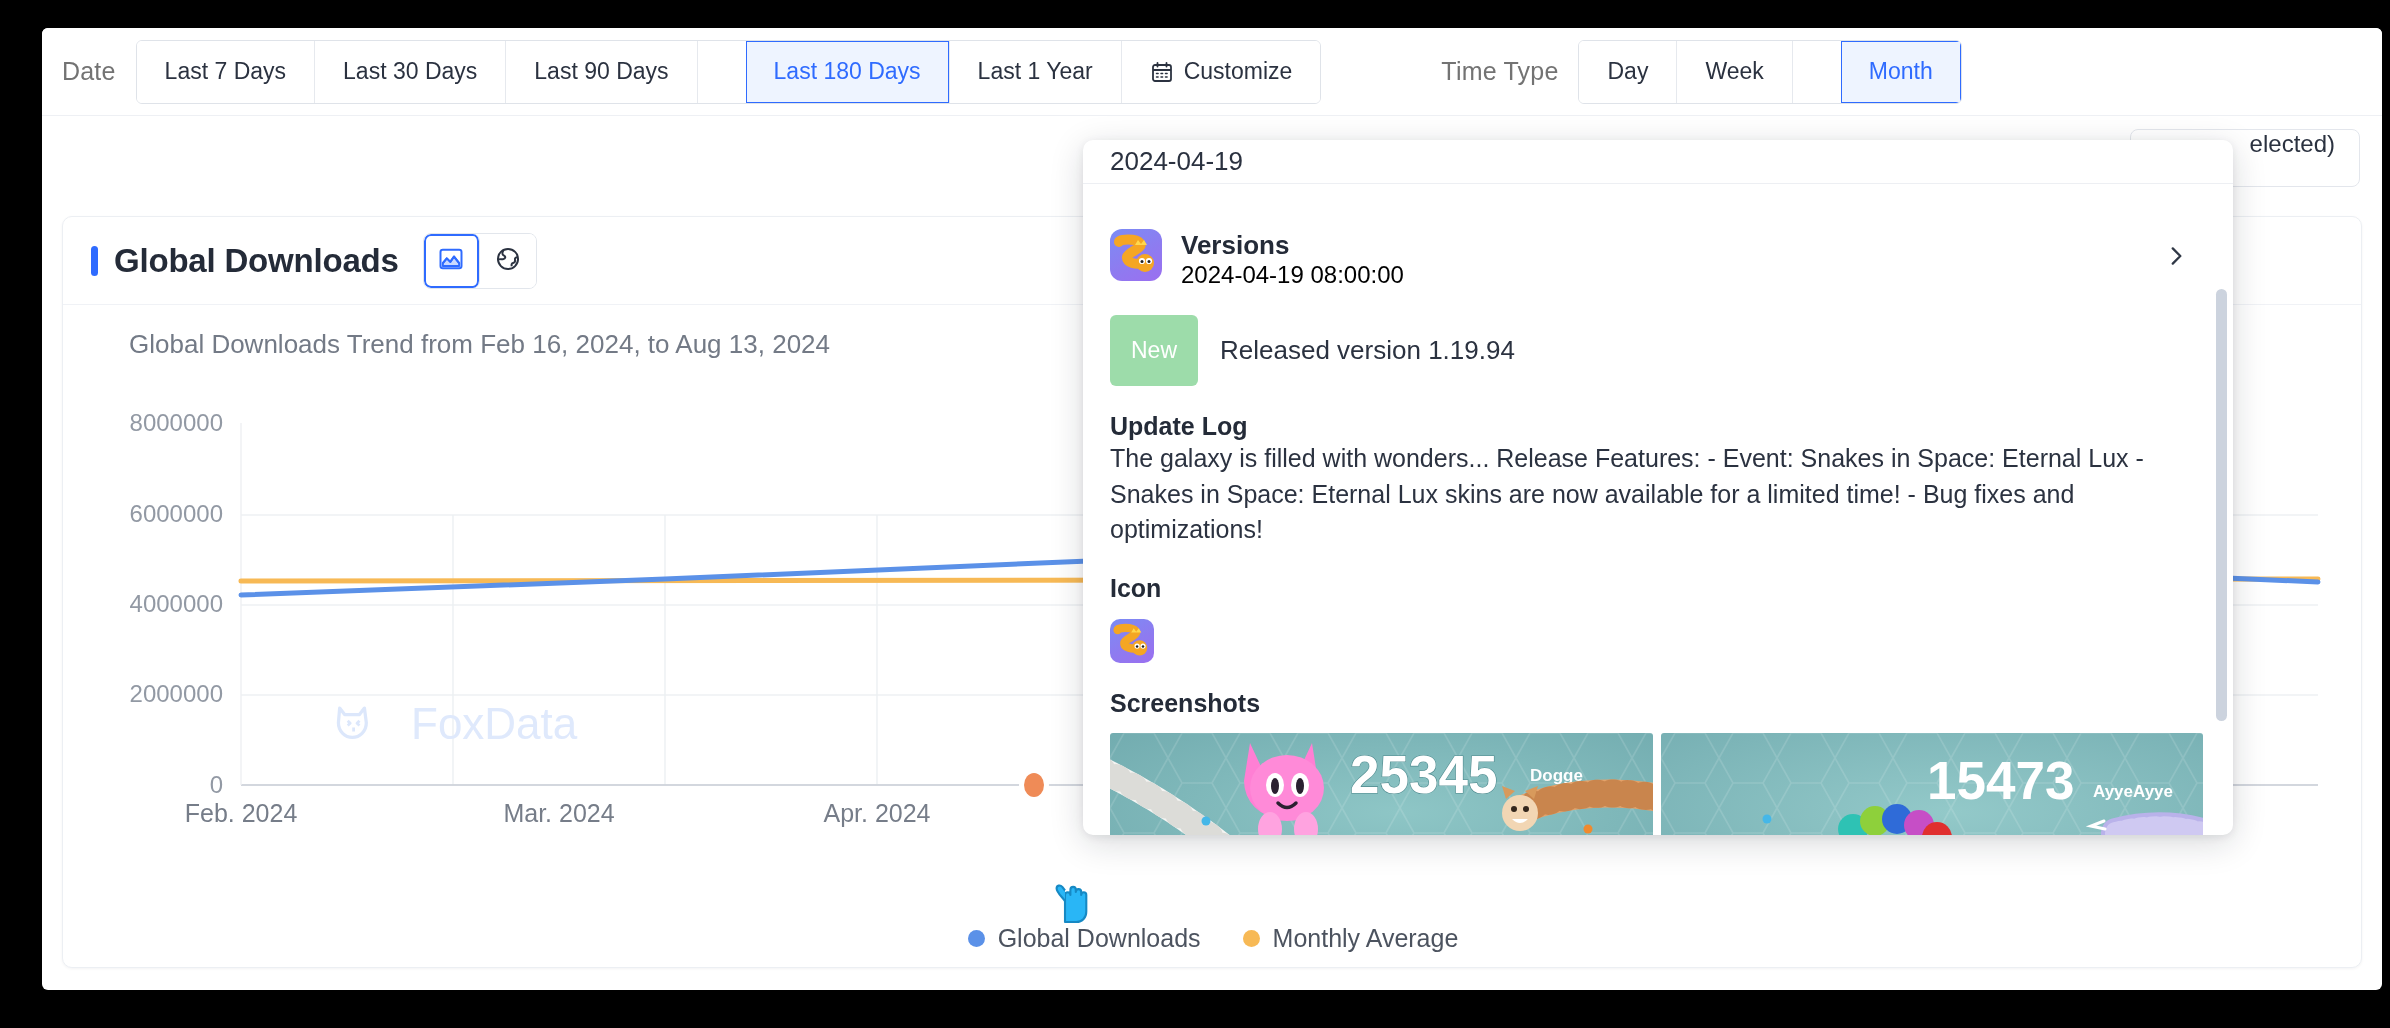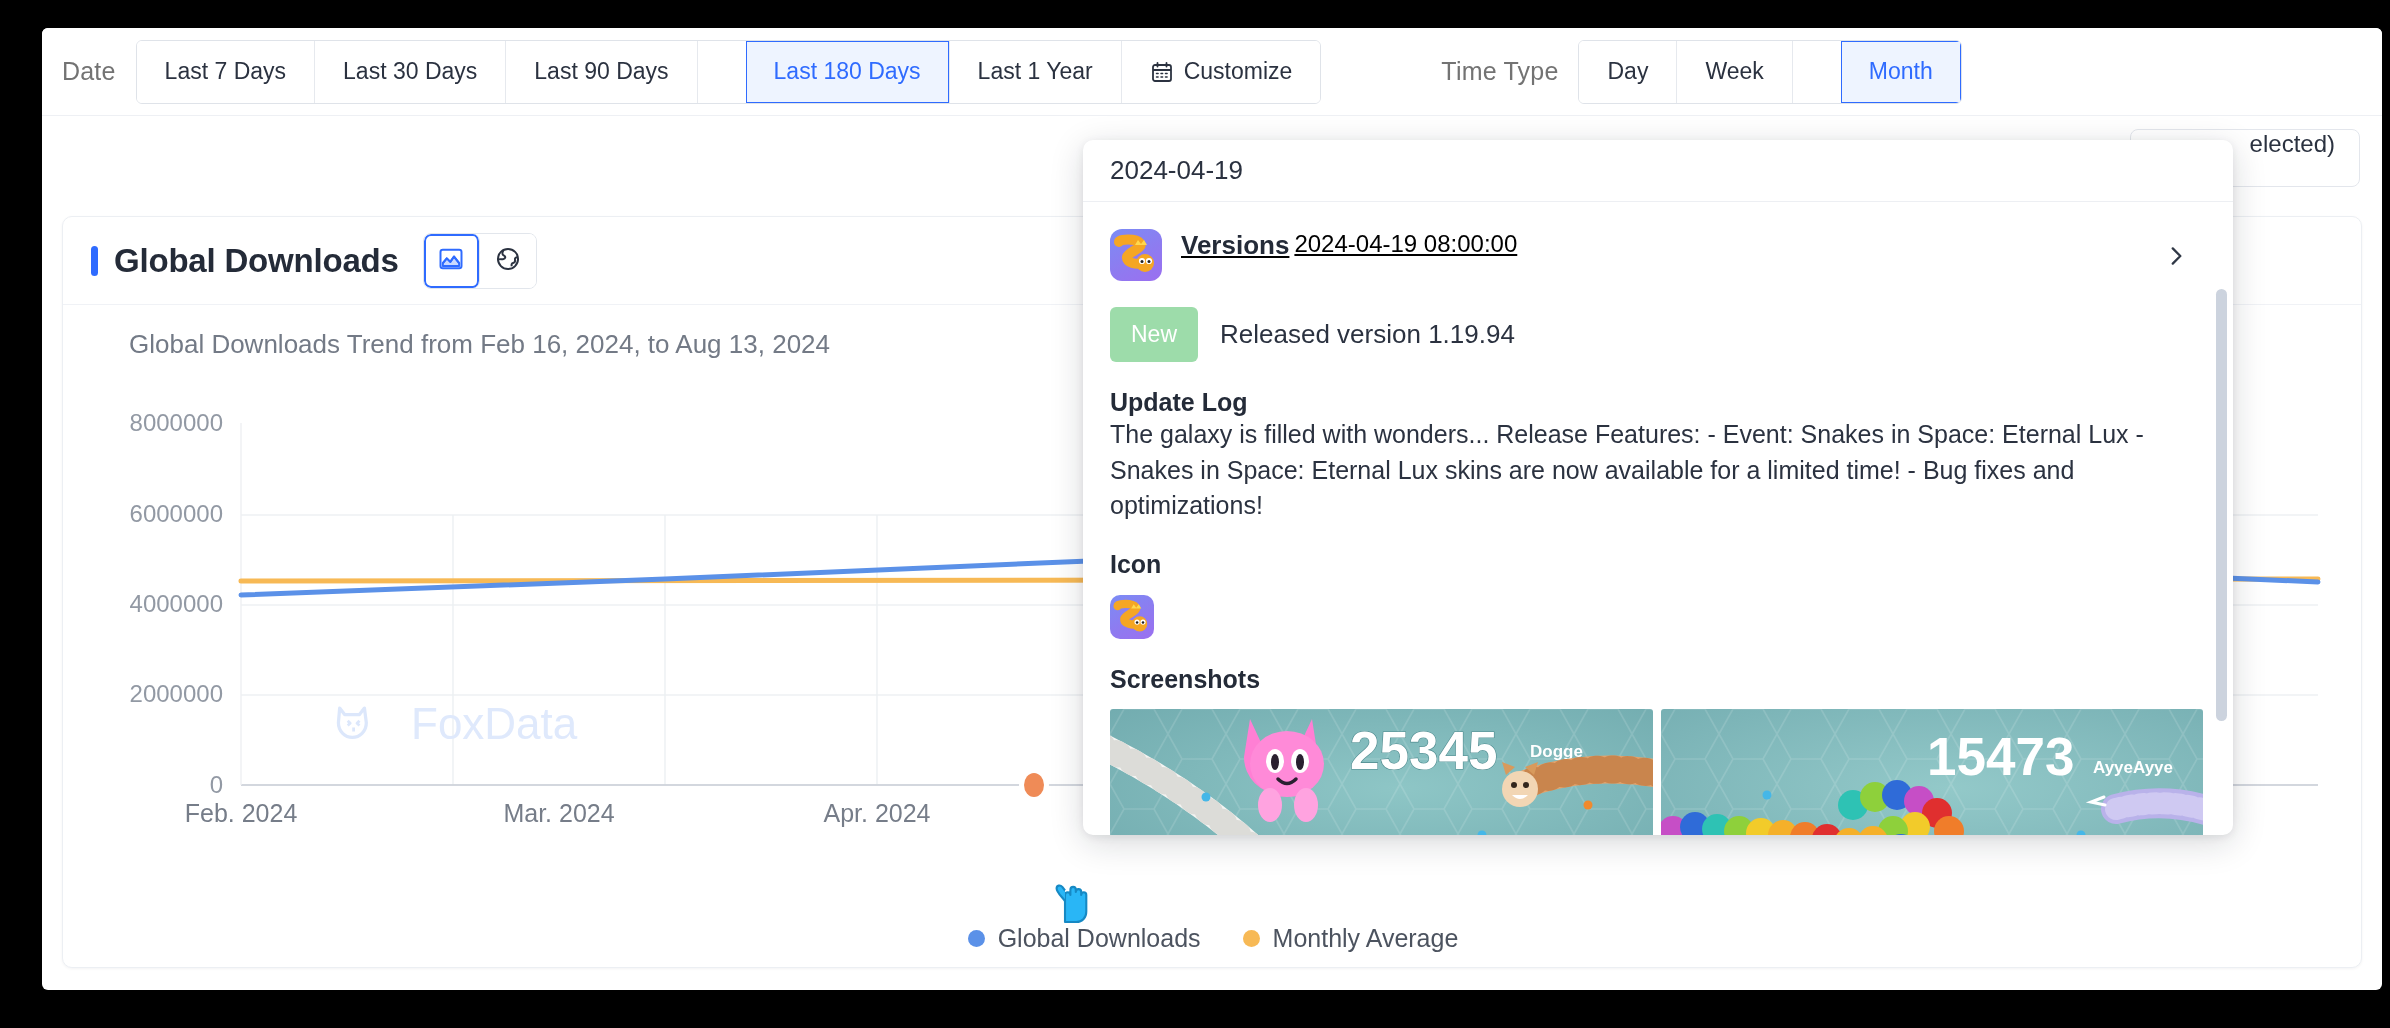--- a/index.html
+++ b/index.html
@@ -119,47 +119,47 @@
   .popup {
     position: absolute; left: 1083px; top: 140px;
     width: 1150px; height: 695px;
     background: #fff;
     border-radius: 10px;
     box-shadow: 0 8px 34px rgba(16,24,40,.16), 0 2px 8px rgba(16,24,40,.08);
     overflow: hidden;
     z-index: 30;
   }
   .popup-head {
-    height: 62px; display:flex; align-items:center;
+    height: 44px; display:flex; align-items:center;
     padding-left: 27px; font-size: 26px; color: #2b3240;
     border-bottom: 1px solid #edeff3;
   }
   .popup-body {
     position: absolute; top: 63px; left: 0; right: 0; bottom: 0;
     padding: 26px 30px 0 27px;
     overflow: hidden;
   }
   .ver-row { display: flex; align-items: flex-start; gap: 19px; position: relative; }
   .app-icon {
     width: 52px; height: 52px; border-radius: 12px; flex: 0 0 52px;
     background: linear-gradient(150deg,#7b8cf5 0%,#8e7bf0 55%,#9b6ff0 100%);
     position: relative; overflow: hidden;
   }
   .app-icon svg { position:absolute; left:0; top:0; }
-  .ver-txt { display:flex; flex-direction:row; gap: 5px; padding-top: 1px; text-decoration: underline; }
+  .ver-txt { display:flex; flex-direction:column; padding-top: 1px; }
   .ver-title { font-size: 26px; font-weight: 700; color: #242b38; }
   .ver-time { font-size: 24px; color: #000000; }
   .chev {
     position: absolute; right: 14px; top: 14px;
     color: #303846;
   }
   .badge-row { display:flex; align-items:center; gap: 22px; margin-top: 26px; }
   .badge-new {
     background: #9ddcaa; color: #fff; font-size: 23px;
-    padding: 14px 21px; border-radius: 6px; font-weight: 400;
+    padding: 22px 21px; border-radius: 6px; font-weight: 400;
   }
   .rel-text { font-size: 26px; color: #2b3240; }
   .sec-title { font-size: 25px; font-weight: 700; color: #242b38; margin-top: 26px; }
   .log-text { font-size: 25px; color: #2b3240; line-height: 1.42; max-width: 1040px; }
   .icon-small {
     width: 44px; height: 44px; border-radius: 10px; margin-top: 16px;
     background: linear-gradient(150deg,#7b8cf5 0%,#8e7bf0 55%,#9b6ff0 100%);
     position: relative; overflow: hidden;
   }
   .icon-small svg { position:absolute; left:0; top:0; }

